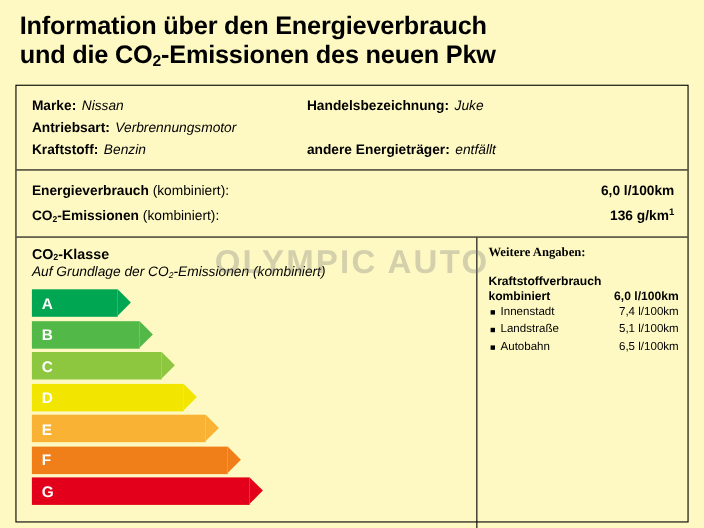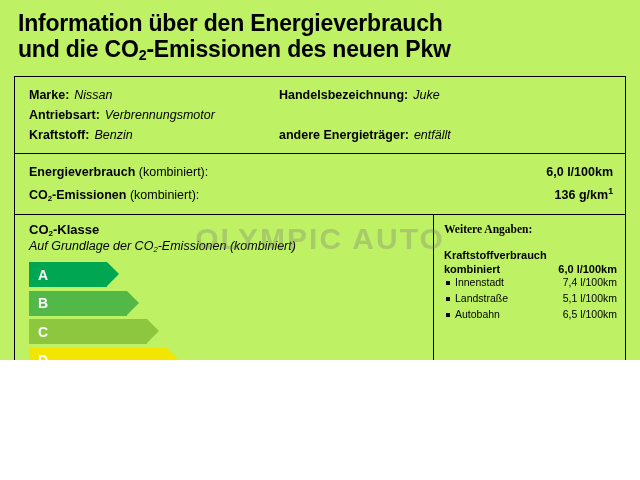--- a/index.html
+++ b/index.html
@@ -7,23 +7,23 @@
     padding: 0;
     background: #ffffff;
   }
   body {
     font-family: "Liberation Sans", sans-serif;
     color: #000000;
   }
   #sheet {
     position: relative;
     width: 640px;
-    height: 360px;
+    height: 480px;
     overflow: hidden;
-    background: #bef264;
+    background: #fef9c3;
     box-sizing: border-box;
   }
   .title-block {
     padding: 10px 18px 6px 18px;
   }
   .title-line {
     font-size: 23px;
     font-weight: bold;
     letter-spacing: -0.2px;
     line-height: 1.14;

